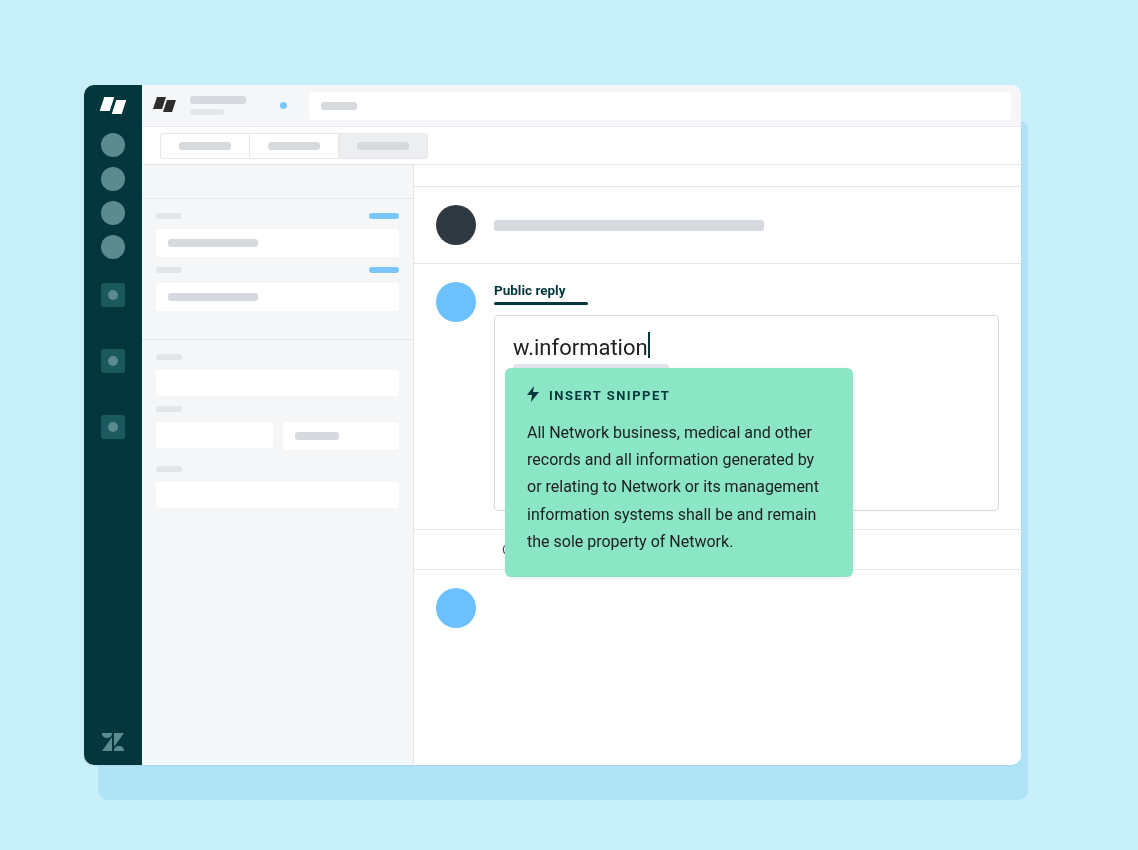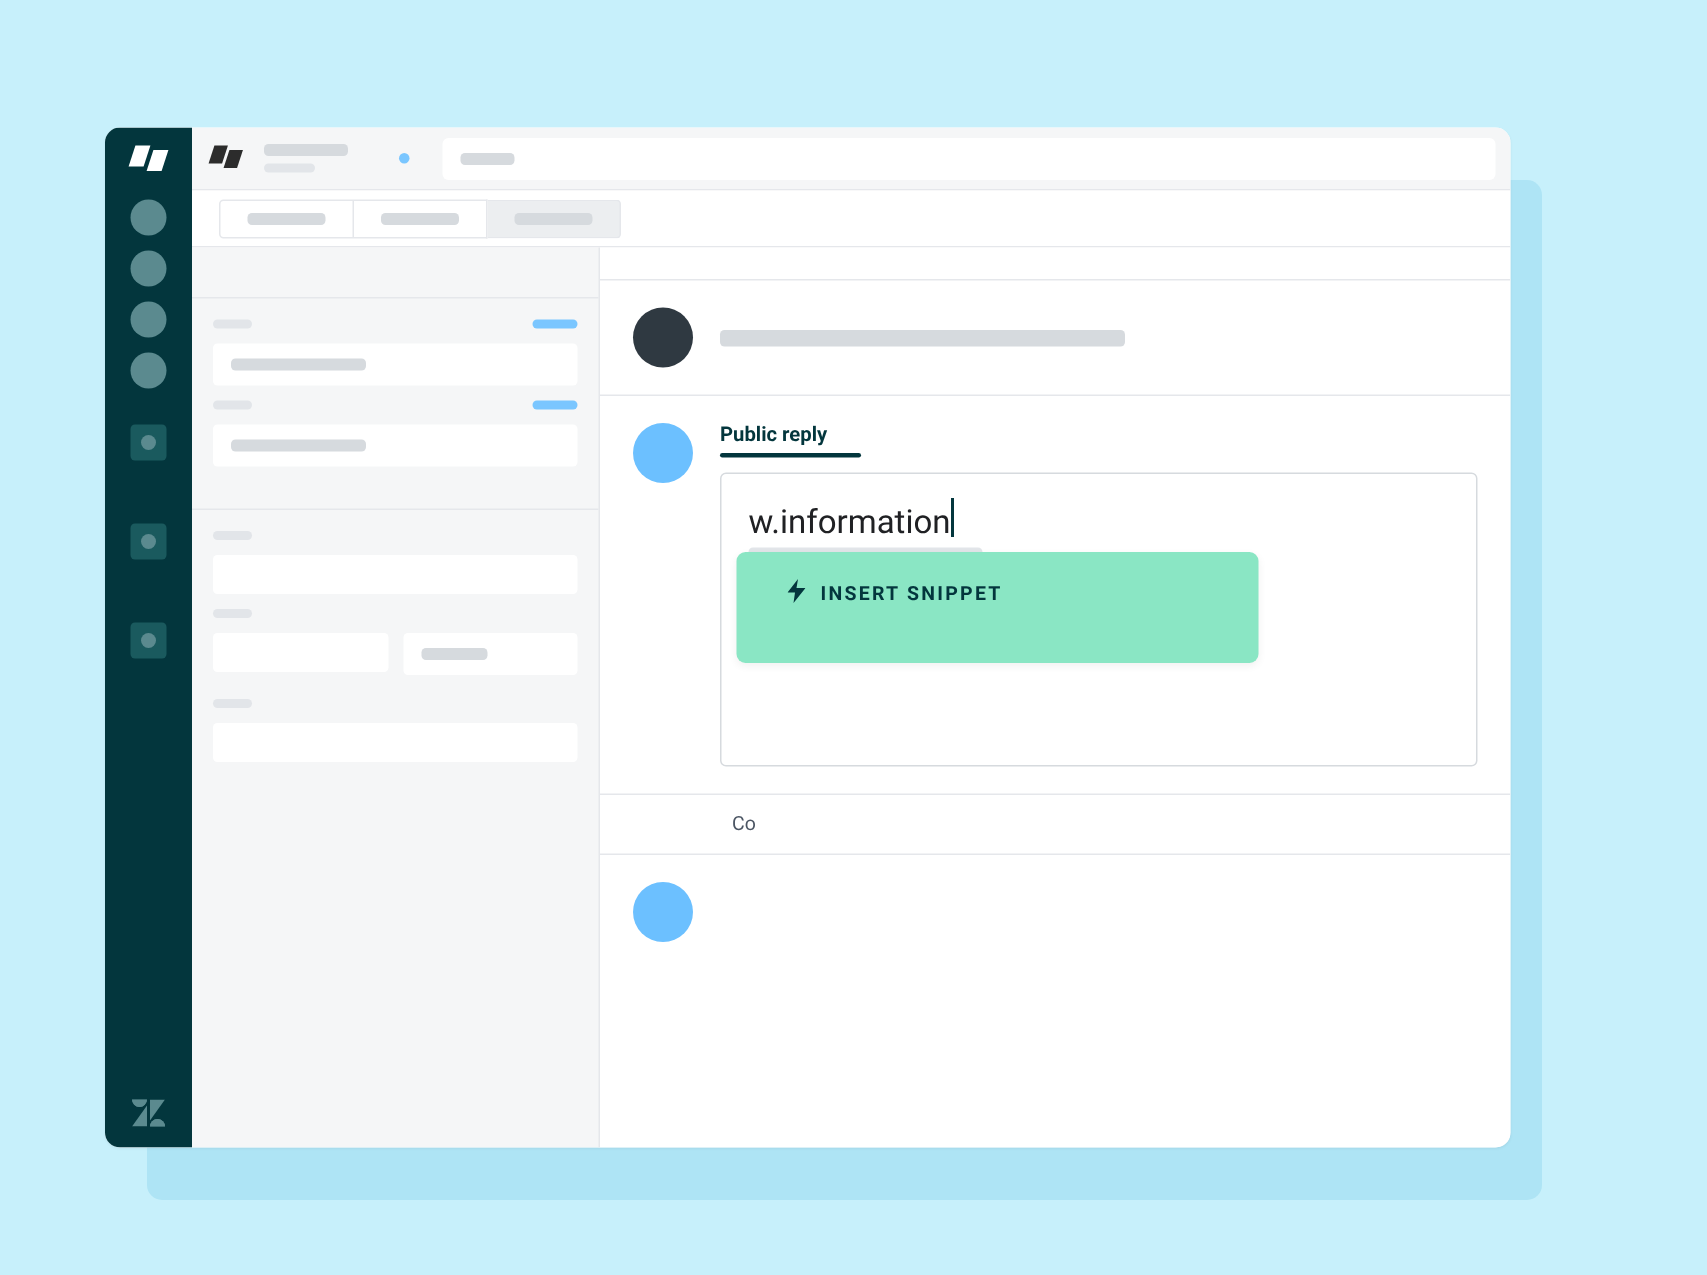--- a/index.html
+++ b/index.html
@@ -9,21 +9,21 @@
   .shadow-card {
     position: absolute;
     left: 98px; top: 120px;
     width: 930px; height: 680px;
     background: #aee4f5;
     border-radius: 10px;
   }
 
   .app-frame {
     position: absolute;
-    left: 70px; top: 85px;
+    left: 84px; top: 85px;
     width: 937px; height: 680px;
     background: #ffffff;
     border-radius: 10px;
     overflow: hidden;
     display: flex;
     box-shadow: 0 1px 2px rgba(0,0,0,0.05);
   }
 
   
   .rail {
@@ -185,21 +185,21 @@
     width: 156px; height: 6px; background:#e2e5e9; border-radius:3px; margin-top: 4px;
   }
 
   
   .snippet-pop {
     position: absolute;
     left: 10px; top: 52px;
     width: 348px;
     background: #8ae6c4;
     border-radius: 6px;
-    padding: 18px 34px 22px;
+    padding: 18px 22px 22px;
     box-shadow: 0 2px 6px rgba(0,0,0,0.06);
   }
   .snip-head {
     display:flex; align-items:center; gap:10px;
     color:#03363d;
     font-size: 13px; font-weight:700; letter-spacing: 1.5px;
     margin-bottom: 14px;
   }
   .snip-body {
     color:#1e1e1e;
@@ -338,20 +338,21 @@
               
               <div class="snippet-pop">
                 <div class="snip-head">
                   <span>
                     <svg width="12" height="16" viewBox="0 0 12 16" fill="#03363d">
                         <path d="M7 0 L0 9 L5 9 L4 16 L12 6 L6 6 Z"></path>
                       </svg>
                   </span>
                   <span>INSERT SNIPPET</span>
                 </div>
+                <div class="snip-body">All Network business, medical and other records and all information generated by or relating to Network or its management information systems shall be and remain the sole property of Network.</div>
               </div>
             </div>
           </div>
         </div>
 
         <div class="collab-row">
           <span>Co</span>
         </div>
 
         <div class="bottom-block">

